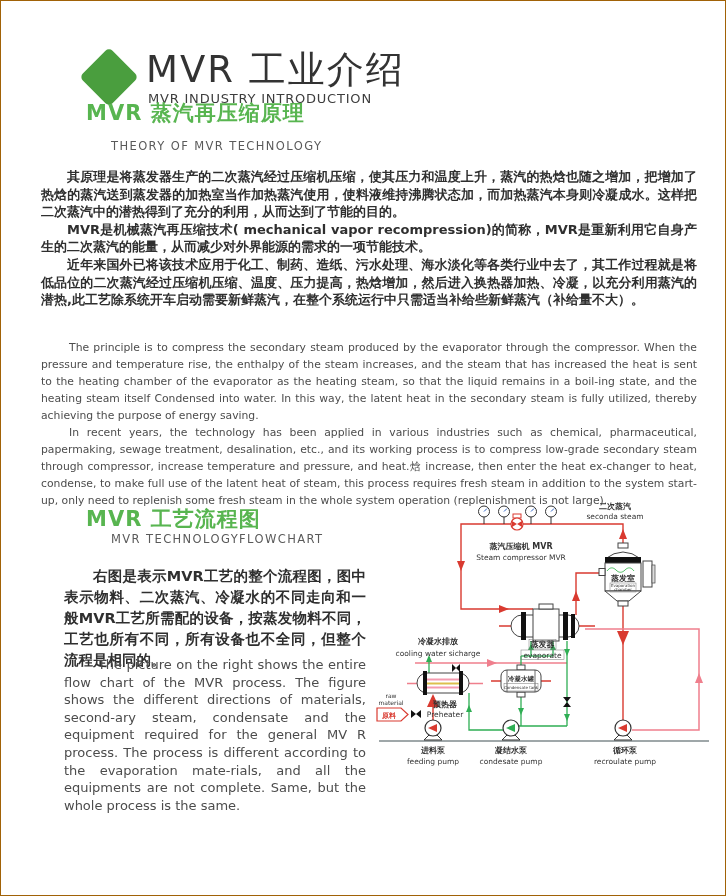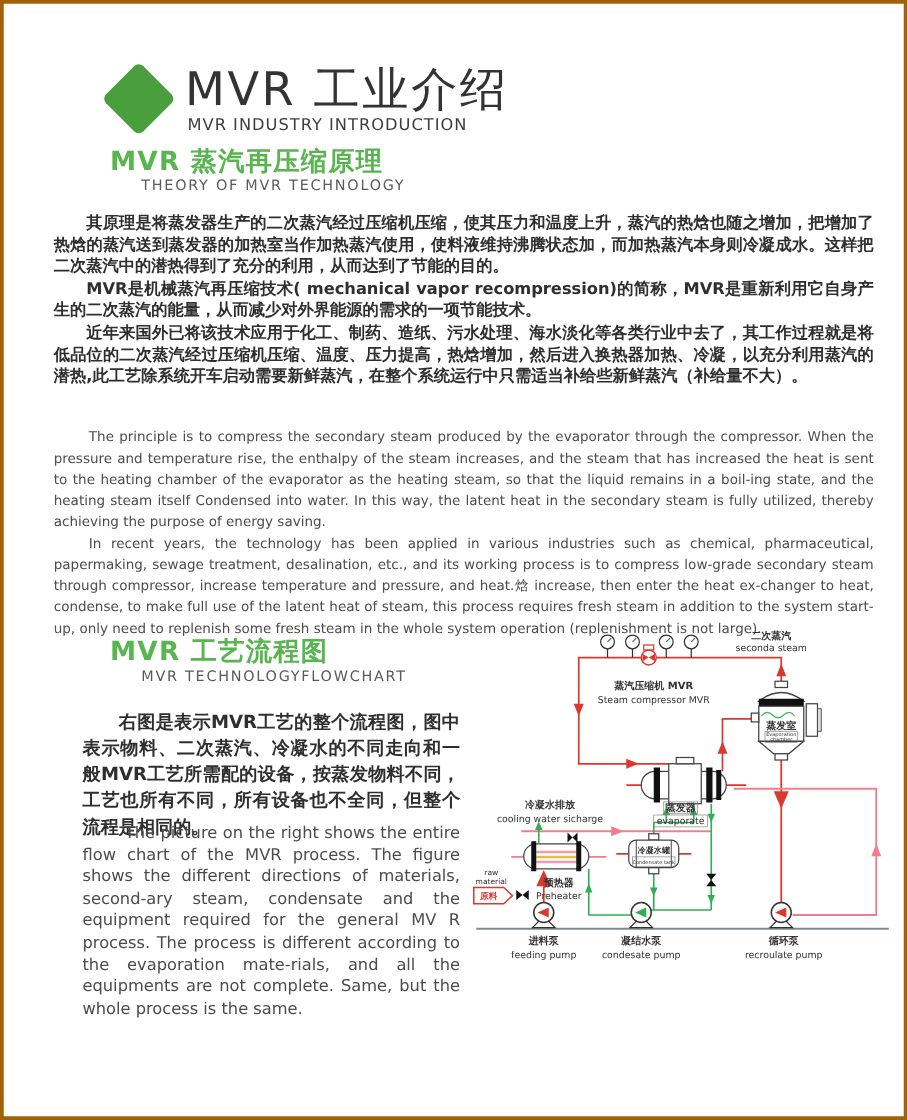--- a/index.html
+++ b/index.html
@@ -1,18 +1,18 @@
 <!DOCTYPE html>
 <html><head>
 <meta charset="utf-8">
 <style>
   html,body{margin:0;padding:0;background:#ececec;}
   .page{position:relative;width:726px;height:896px;background:#ffffff;margin:0 auto;
         font-family:"DejaVu Sans","Liberation Sans",sans-serif;overflow:hidden;
-        border:3px solid #a16207;box-sizing:border-box;}
+        border:1px solid #a16207;box-sizing:border-box;}
   .abs{position:absolute;}
   
   .diamond{left:87px;top:55px;width:42px;height:42px;background:#4a9e3e;
            transform:rotate(45deg);border-radius:5px;}
   .main-title{left:145px;top:44px;font-size:37px;color:#333;letter-spacing:2px;font-weight:400;white-space:nowrap;}
   .main-sub{left:147px;top:90px;font-size:13px;color:#3d3d3d;letter-spacing:0.8px;white-space:nowrap;}
   
   .sec-head{font-size:21px;font-weight:700;color:#58b550;letter-spacing:1px;white-space:nowrap;}
   .sec-sub{font-size:11.5px;color:#5a5a5a;letter-spacing:1.4px;white-space:nowrap;margin-left:24px;}
   
@@ -32,21 +32,21 @@
 </style>
 </head>
 <body>
 
 <div class="page">
 
   <div class="abs diamond"></div>
   <div class="abs main-title">MVR 工业介绍</div>
   <div class="abs main-sub">MVR INDUSTRY INTRODUCTION</div>
 
-  <div class="abs sec-head" style="left:85px;top:112px;">MVR 蒸汽再压缩原理</div>
+  <div class="abs sec-head" style="left:85px;top:98px;">MVR 蒸汽再压缩原理</div>
   <div class="abs sec-sub" style="left:86px;top:138px;">THEORY  OF MVR TECHNOLOGY</div>
 
   <div class="abs cn-block" style="left:40px;top:167px;">
     <p>其原理是将蒸发器生产的二次蒸汽经过压缩机压缩，使其压力和温度上升，蒸汽的热焓也随之增加，把增加了热焓的蒸汽送到蒸发器的加热室当作加热蒸汽使用，使料液维持沸腾状态加，而加热蒸汽本身则冷凝成水。这样把二次蒸汽中的潜热得到了充分的利用，从而达到了节能的目的。</p>
     <p>MVR是机械蒸汽再压缩技术( mechanical vapor recompression)的简称，MVR是重新利用它自身产生的二次蒸汽的能量，从而减少对外界能源的需求的一项节能技术。</p>
     <p>近年来国外已将该技术应用于化工、制药、造纸、污水处理、海水淡化等各类行业中去了，其工作过程就是将低品位的二次蒸汽经过压缩机压缩、温度、压力提高，热焓增加，然后进入换热器加热、冷凝，以充分利用蒸汽的潜热,此工艺除系统开车启动需要新鲜蒸汽，在整个系统运行中只需适当补给些新鲜蒸汽（补给量不大）。</p>
   </div>
 
   <div class="abs en-block" style="left:40px;top:338px;">
     <p>The principle is to compress the secondary steam produced by the evaporator through the compressor. When the pressure and temperature rise, the enthalpy of the steam increases, and the steam that has increased the heat is sent to the heating chamber of the evaporator as the heating steam, so that the liquid remains in a boil-ing state, and the heating steam itself Condensed into water. In this way, the latent heat in the secondary steam is fully utilized, thereby achieving the purpose of energy saving.</p>

